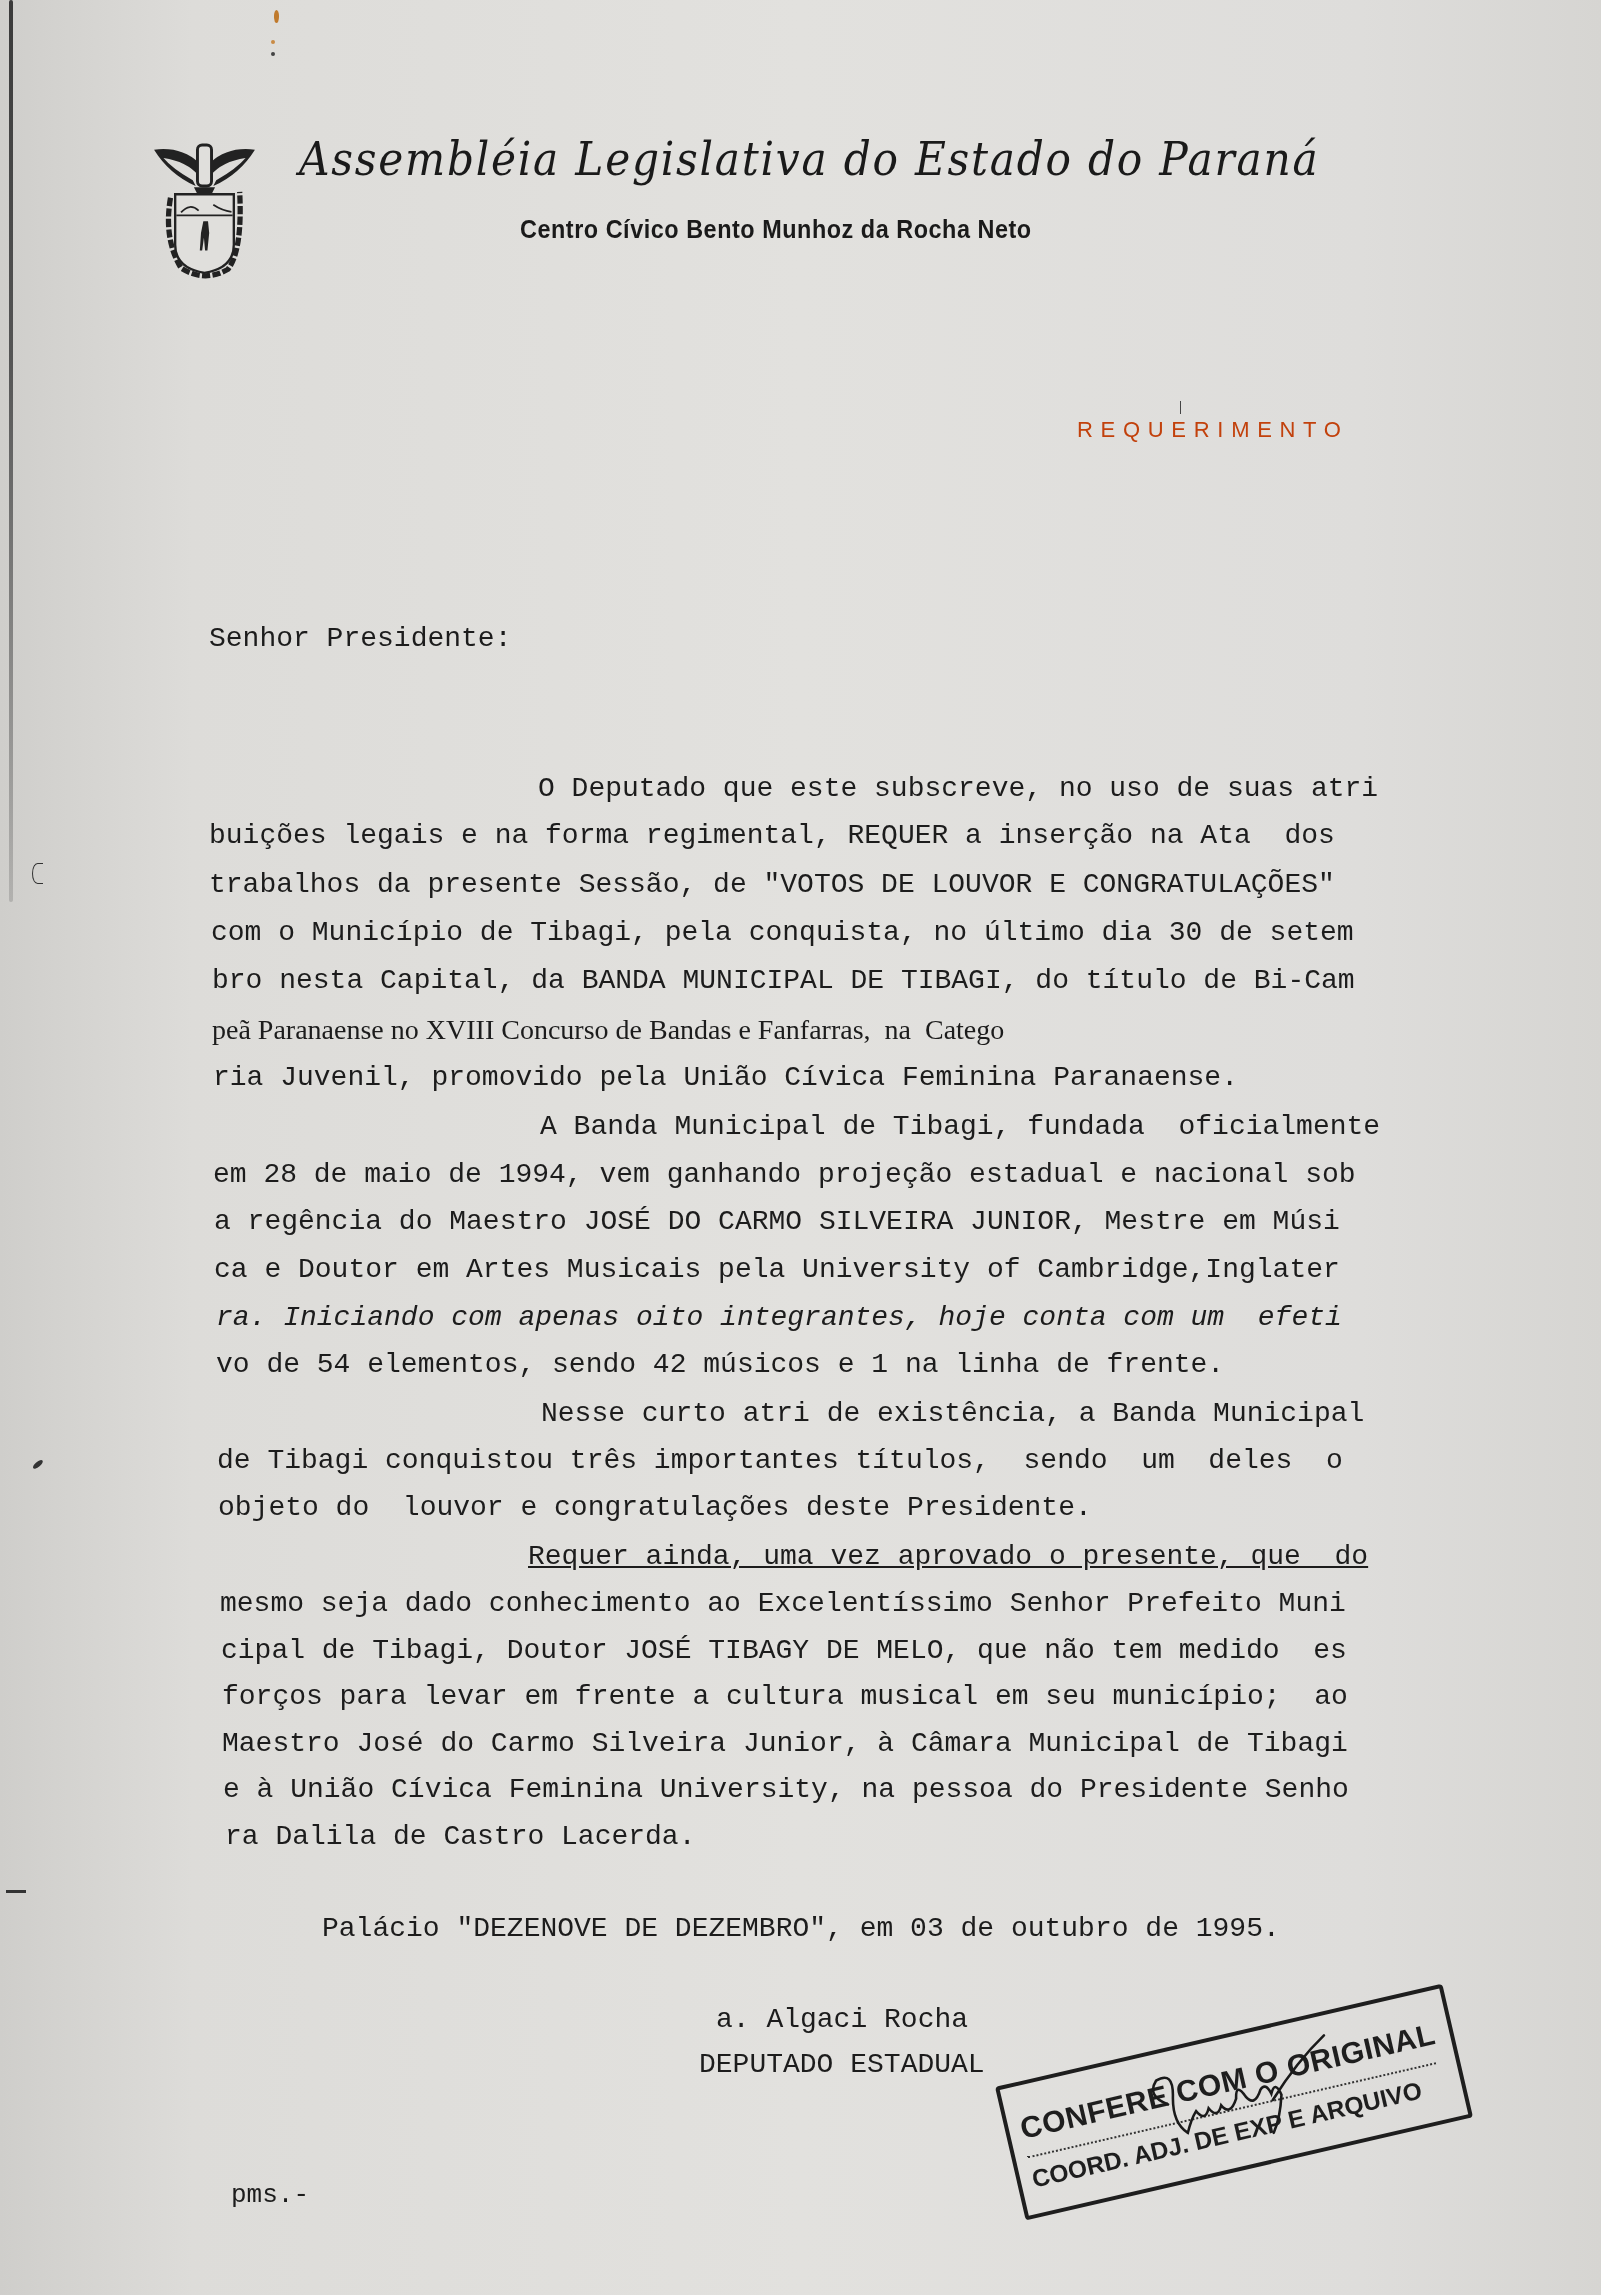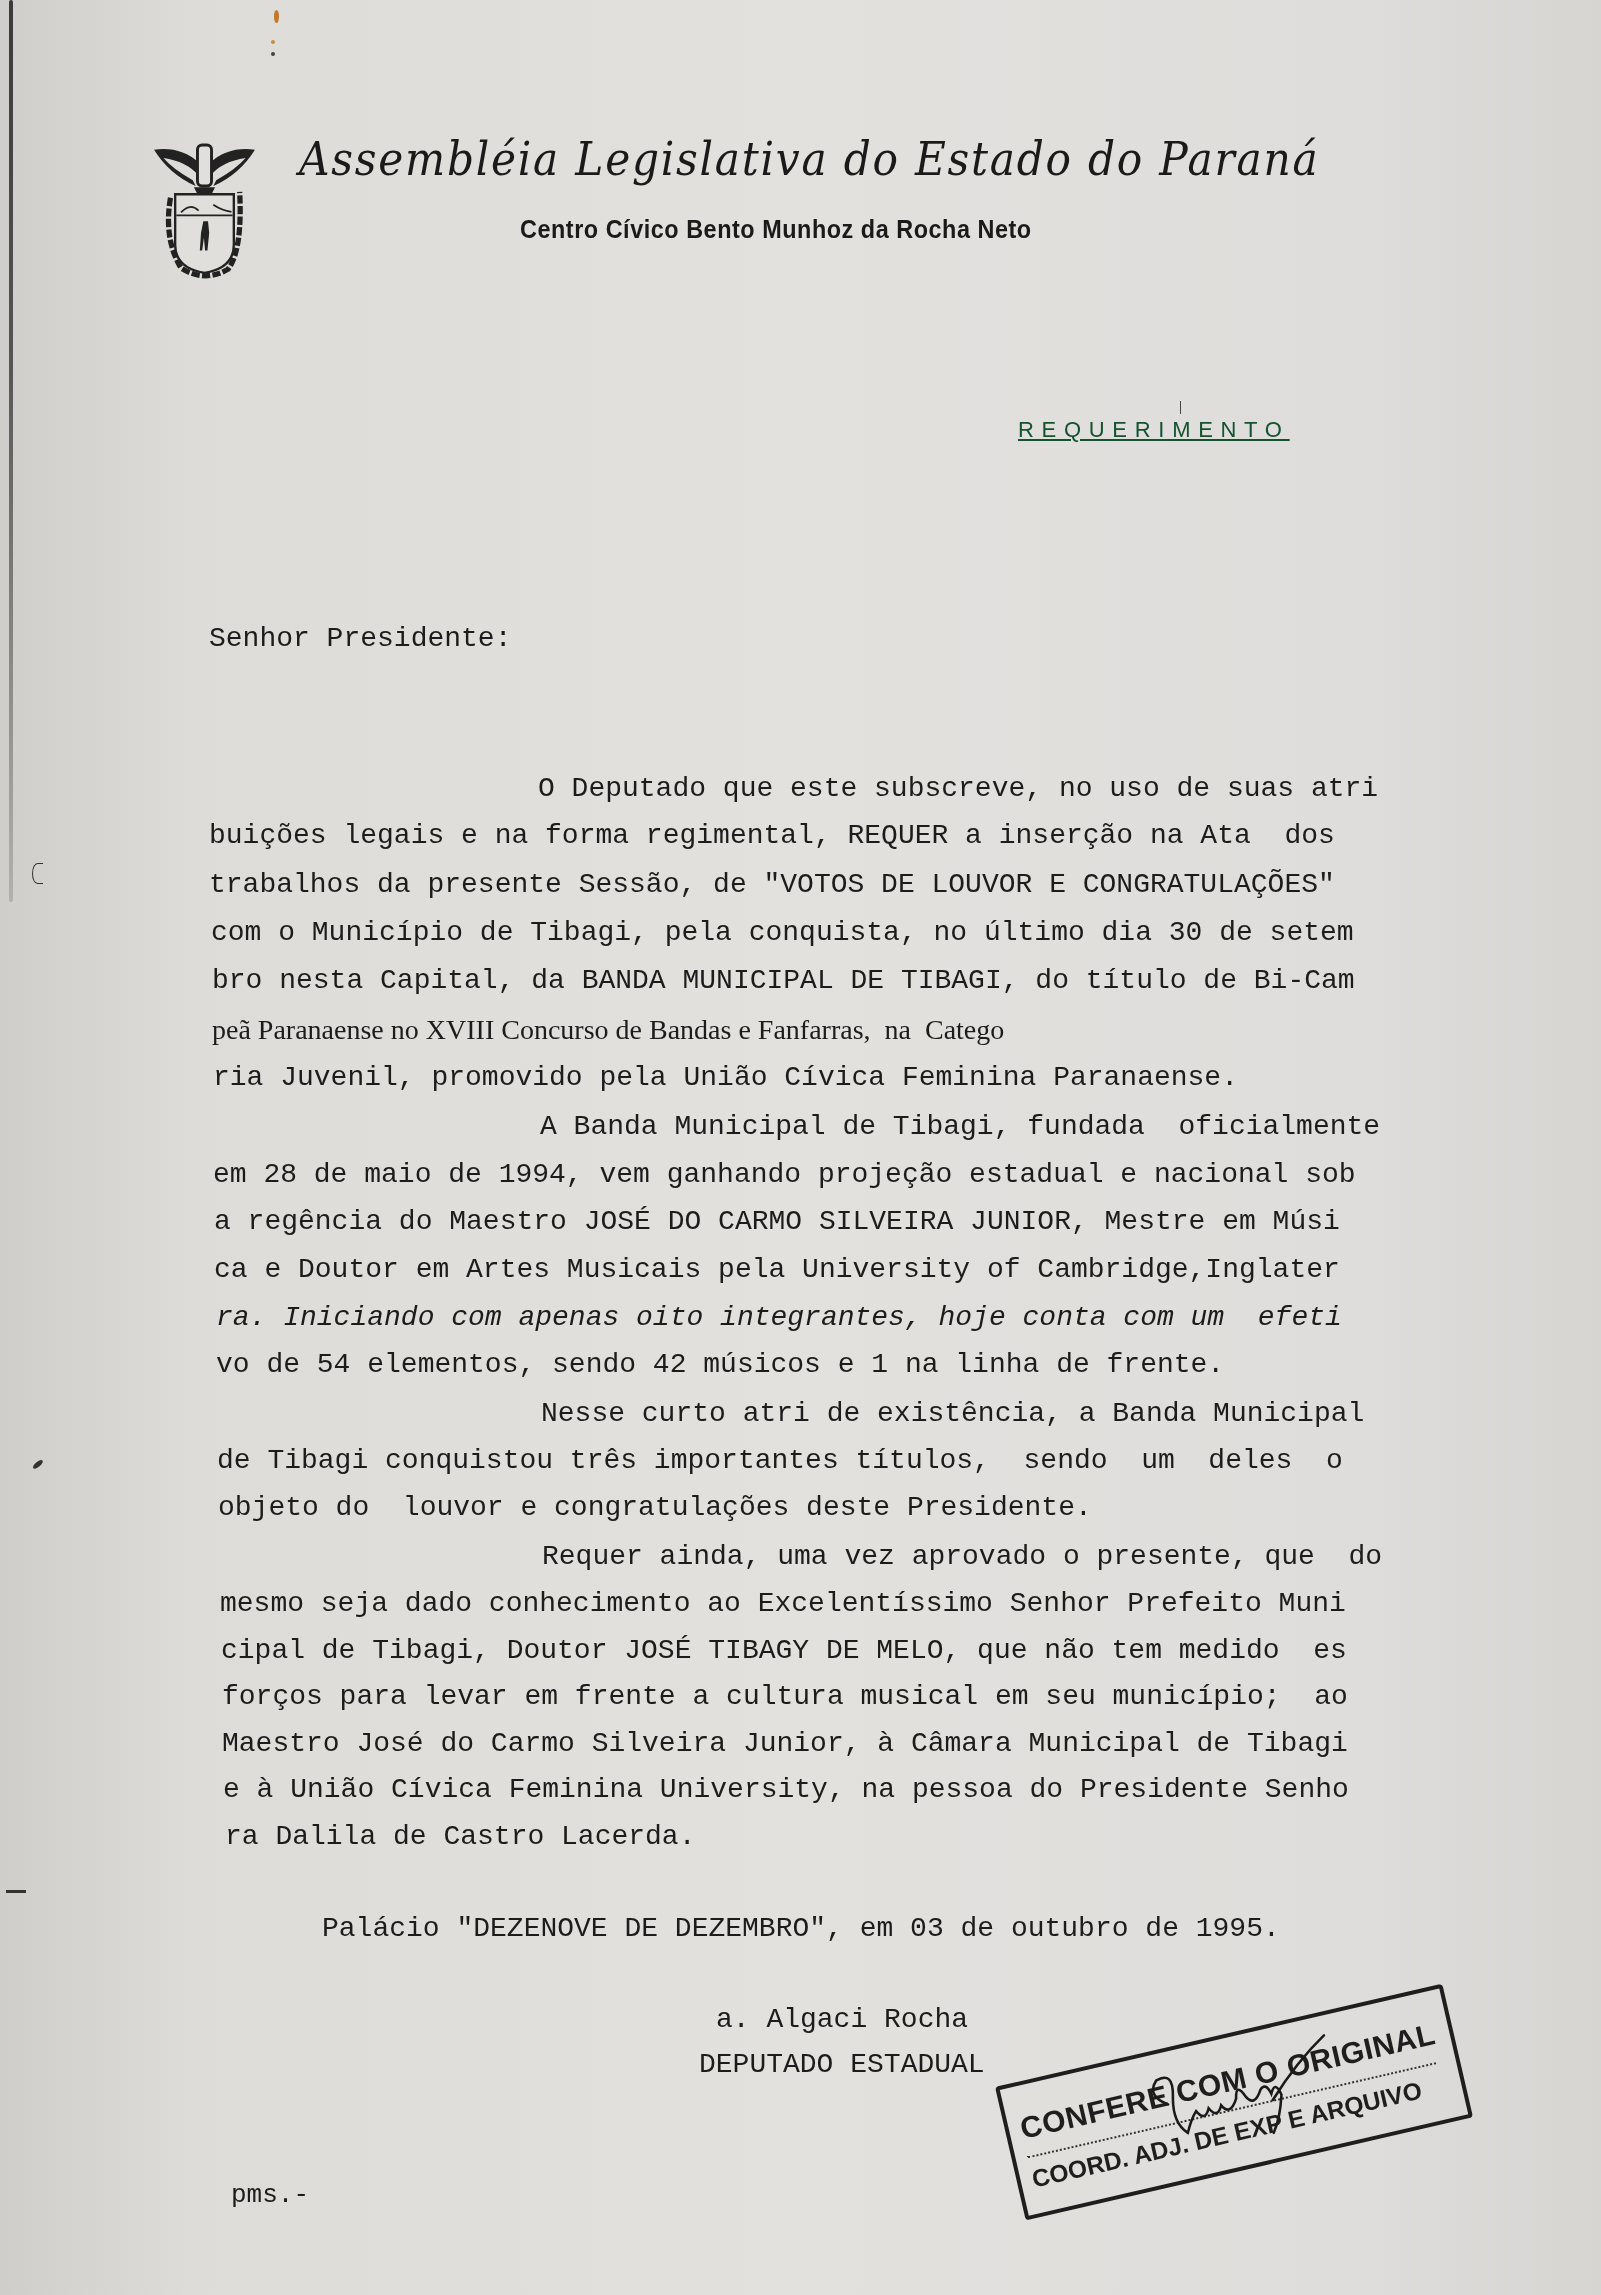--- a/index.html
+++ b/index.html
@@ -24,23 +24,23 @@
     transform: scaleX(0.92); transform-origin: left top;
     white-space: nowrap;
   }
   .assembly-sub {
     position: absolute; left: 520px; top: 214px;
     font-family: "Liberation Sans", sans-serif; font-size: 26px; font-weight: bold;
     letter-spacing: 0.6px; color: #1a1a1a; transform: scaleX(0.9); transform-origin: left top;
     white-space: nowrap;
   }
   .doc-type {
-    position: absolute; left: 1018px; top: 417px;
+    position: absolute; left: 1077px; top: 417px;
     font-family: "Liberation Sans", sans-serif; font-size: 22px; letter-spacing: 7.7px;
-    color: #14532d; white-space: nowrap; text-decoration: underline;
+    color: #c2410c; white-space: nowrap;
   }
   .tick { position: absolute; left: 1180px; top: 401px; width: 1.3px; height: 13px; background: #444; }
   .salutation {
     position: absolute; left: 209px; top: 623px; font-size: 28px; white-space: pre;
   }
   .body-line {
     position: absolute; font-size: 28px; white-space: pre; line-height: 1;
   }
   .closing { position: absolute; left: 322px; top: 1913px; font-size: 28px; white-space: pre; }
   .sig-name { position: absolute; left: 716px; top: 2004px; font-size: 28px; white-space: pre; }
@@ -109,21 +109,21 @@
   <div class="body-line" style="left:216px;top:1351px;">vo de 54 elementos, sendo 42 músicos e 1 na linha de frente.</div>
 </div>
 
 <div>
   <div class="body-line" style="left:541px;top:1400px;">Nesse curto atri de existência, a Banda Municipal</div>
   <div class="body-line" style="left:217px;top:1447px;">de Tibagi conquistou três importantes títulos,  sendo  um  deles  o</div>
   <div class="body-line" style="left:218px;top:1494px;">objeto do  louvor e congratulações deste Presidente.</div>
 </div>
 
 <div>
-  <div class="body-line" style="left:542px;top:1543px;">Requer ainda, uma vez aprovado o presente, que  do</div>
+  <div class="body-line" style="left:528px;top:1543px;text-decoration:underline;">Requer ainda, uma vez aprovado o presente, que  do</div>
   <div class="body-line" style="left:220px;top:1590px;">mesmo seja dado conhecimento ao Excelentíssimo Senhor Prefeito Muni</div>
   <div class="body-line" style="left:221px;top:1637px;">cipal de Tibagi, Doutor JOSÉ TIBAGY DE MELO, que não tem medido  es</div>
   <div class="body-line" style="left:222px;top:1683px;">forços para levar em frente a cultura musical em seu município;  ao</div>
   <div class="body-line" style="left:222px;top:1730px;">Maestro José do Carmo Silveira Junior, à Câmara Municipal de Tibagi</div>
   <div class="body-line" style="left:223px;top:1776px;">e à União Cívica Feminina University, na pessoa do Presidente Senho</div>
   <div class="body-line" style="left:225px;top:1823px;">ra Dalila de Castro Lacerda.</div>
 </div>
 
 <div class="closing">Palácio "DEZENOVE DE DEZEMBRO", em 03 de outubro de 1995.</div>
 <div class="sig-name">a. Algaci Rocha</div>

